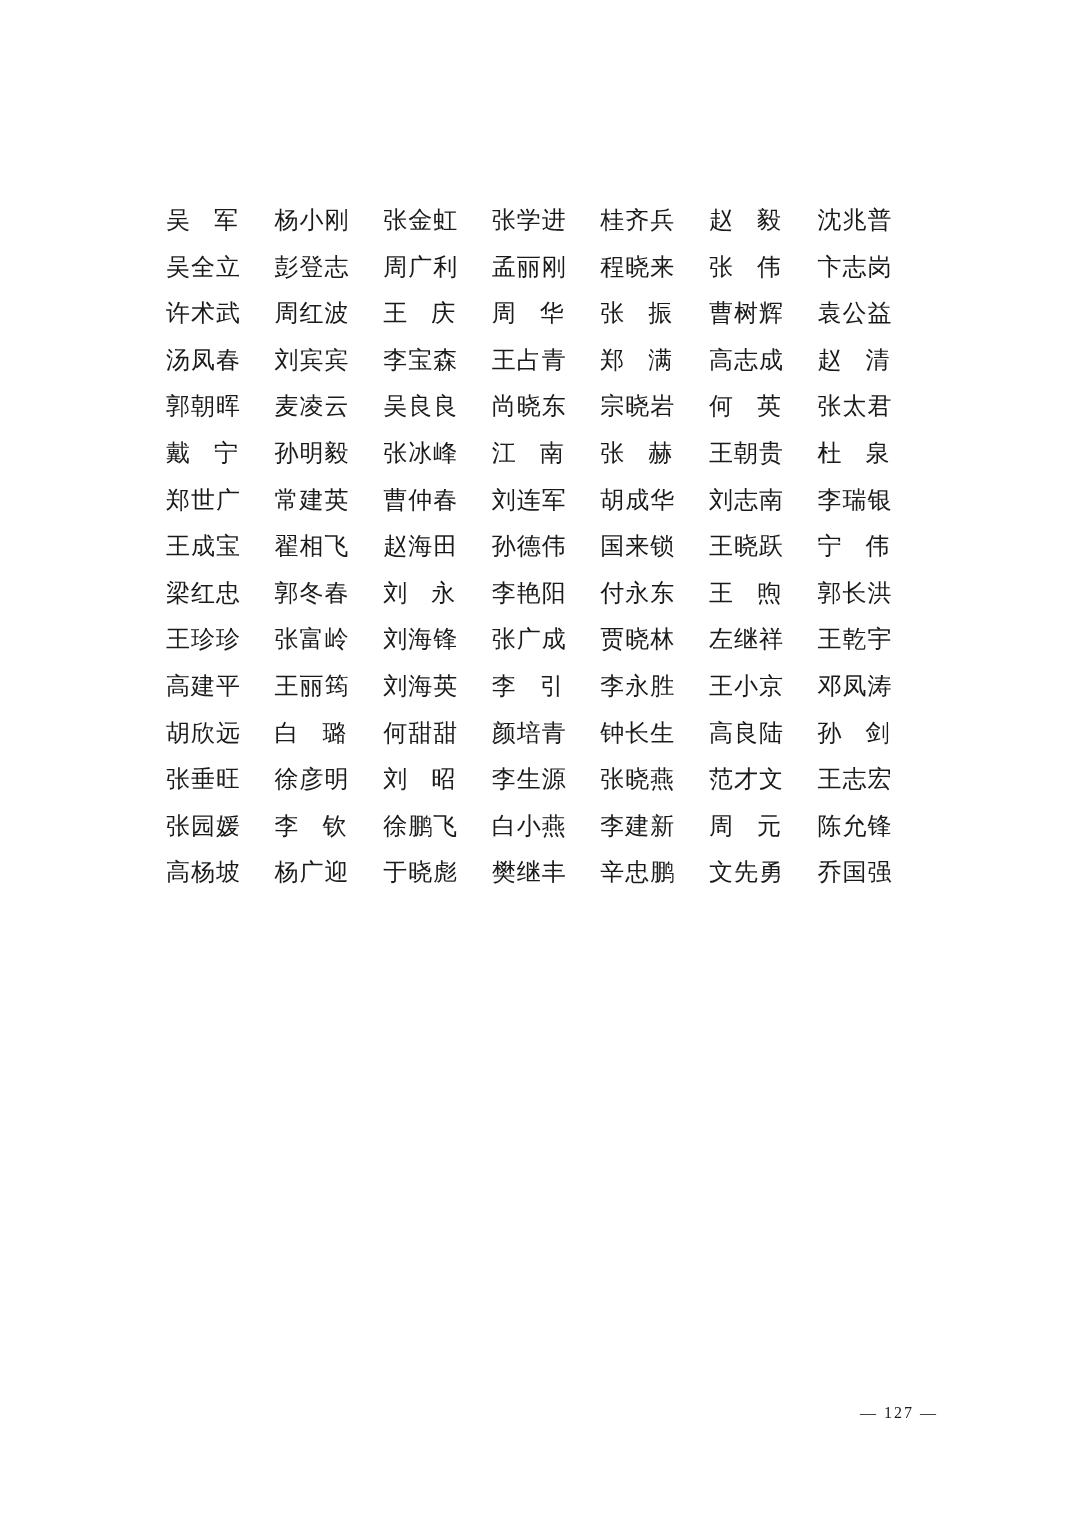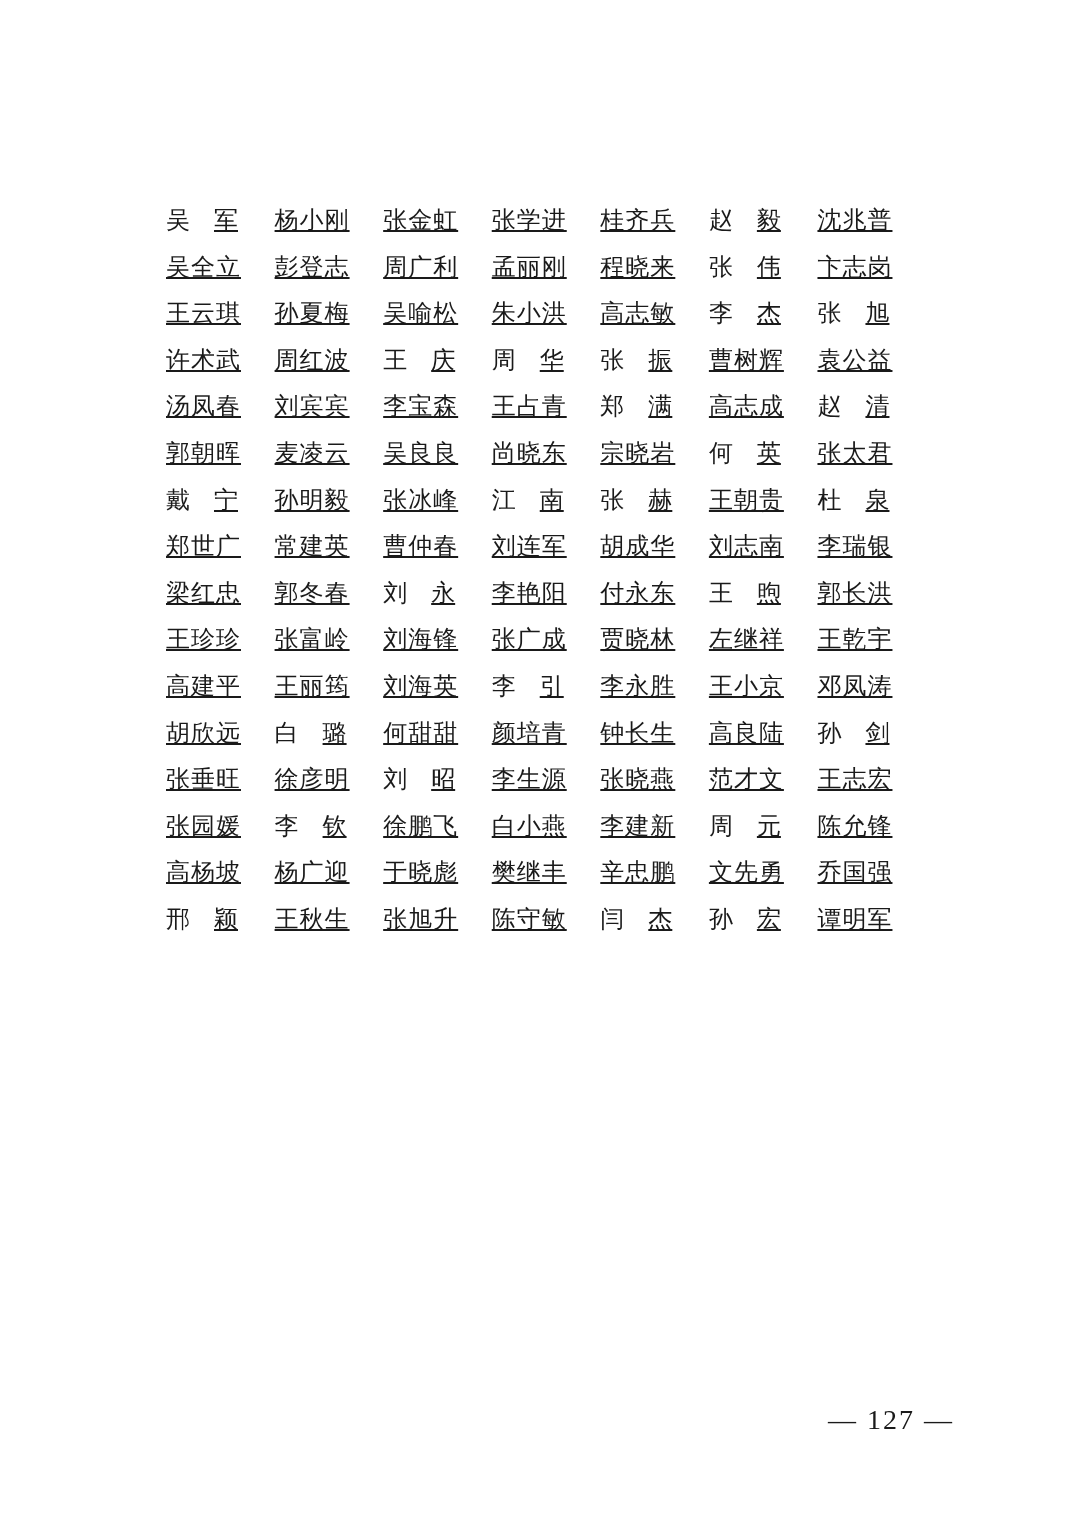--- a/index.html
+++ b/index.html
@@ -1,23 +1,23 @@
 <!DOCTYPE html>
 <html><head>
   <meta charset="utf-8">
   <style>
     html, body { margin: 0; padding: 0; background: #ffffff; }
     body { width: 1080px; height: 1527px; position: relative; overflow: hidden;
            font-family: "DejaVu Serif", "Liberation Serif", serif; color: #1a1a1a; }
     .names-grid { position: absolute; left: 166px; top: 197px; width: 760px; }
-    .name-row { display: flex; height: 46.6px; align-items: flex-end; text-decoration: underline; }
+    .name-row { display: flex; height: 46.6px; align-items: flex-end; }
     .name-cell { width: 113px; font-size: 24px; letter-spacing: 1px; white-space: nowrap; line-height: 46.6px; }
     .name-cell.two { letter-spacing: 0; }
     .name-cell.two span.c1 { display: inline-block; width: 48px; }
-    .page-number { position: absolute; left: 828px; top: 1404px; font-size: 28px;
+    .page-number { position: absolute; left: 860px; top: 1404px; font-size: 16px;
                    font-family: "Liberation Serif", "DejaVu Serif", serif; letter-spacing: 2px; }
   </style>
 </head>
 <body>
 
 <div class="names-grid" id="grid">
     <div class="name-row">
       <div class="name-cell two"><span class="c1">吴</span><span>军</span></div>
       <div class="name-cell">杨小刚</div>
       <div class="name-cell">张金虹</div>
@@ -27,29 +27,20 @@
       <div class="name-cell">沈兆普</div>
     </div>
     <div class="name-row">
       <div class="name-cell">吴全立</div>
       <div class="name-cell">彭登志</div>
       <div class="name-cell">周广利</div>
       <div class="name-cell">孟丽刚</div>
       <div class="name-cell">程晓来</div>
       <div class="name-cell two"><span class="c1">张</span><span>伟</span></div>
       <div class="name-cell">卞志岗</div>
-    </div>
-    <div class="name-row">
-      <div class="name-cell">王云琪</div>
-      <div class="name-cell">孙夏梅</div>
-      <div class="name-cell">吴喻松</div>
-      <div class="name-cell">朱小洪</div>
-      <div class="name-cell">高志敏</div>
-      <div class="name-cell two"><span class="c1">李</span><span>杰</span></div>
-      <div class="name-cell two"><span class="c1">张</span><span>旭</span></div>
     </div>
     <div class="name-row">
       <div class="name-cell">许术武</div>
       <div class="name-cell">周红波</div>
       <div class="name-cell two"><span class="c1">王</span><span>庆</span></div>
       <div class="name-cell two"><span class="c1">周</span><span>华</span></div>
       <div class="name-cell two"><span class="c1">张</span><span>振</span></div>
       <div class="name-cell">曹树辉</div>
       <div class="name-cell">袁公益</div>
     </div>
@@ -81,20 +72,29 @@
       <div class="name-cell two"><span class="c1">杜</span><span>泉</span></div>
     </div>
     <div class="name-row">
       <div class="name-cell">郑世广</div>
       <div class="name-cell">常建英</div>
       <div class="name-cell">曹仲春</div>
       <div class="name-cell">刘连军</div>
       <div class="name-cell">胡成华</div>
       <div class="name-cell">刘志南</div>
       <div class="name-cell">李瑞银</div>
+    </div>
+    <div class="name-row">
+      <div class="name-cell">王成宝</div>
+      <div class="name-cell">翟相飞</div>
+      <div class="name-cell">赵海田</div>
+      <div class="name-cell">孙德伟</div>
+      <div class="name-cell">国来锁</div>
+      <div class="name-cell">王晓跃</div>
+      <div class="name-cell two"><span class="c1">宁</span><span>伟</span></div>
     </div>
     <div class="name-row">
       <div class="name-cell">梁红忠</div>
       <div class="name-cell">郭冬春</div>
       <div class="name-cell two"><span class="c1">刘</span><span>永</span></div>
       <div class="name-cell">李艳阳</div>
       <div class="name-cell">付永东</div>
       <div class="name-cell two"><span class="c1">王</span><span>煦</span></div>
       <div class="name-cell">郭长洪</div>
     </div>
@@ -145,23 +145,14 @@
     </div>
     <div class="name-row">
       <div class="name-cell">高杨坡</div>
       <div class="name-cell">杨广迎</div>
       <div class="name-cell">于晓彪</div>
       <div class="name-cell">樊继丰</div>
       <div class="name-cell">辛忠鹏</div>
       <div class="name-cell">文先勇</div>
       <div class="name-cell">乔国强</div>
     </div>
-    <div class="name-row">
-      <div class="name-cell two"><span class="c1">邢</span><span>颖</span></div>
-      <div class="name-cell">王秋生</div>
-      <div class="name-cell">张旭升</div>
-      <div class="name-cell">陈守敏</div>
-      <div class="name-cell two"><span class="c1">闫</span><span>杰</span></div>
-      <div class="name-cell two"><span class="c1">孙</span><span>宏</span></div>
-      <div class="name-cell">谭明军</div>
-    </div>
   </div>
 <div class="page-number">— 127 —</div>
 
 </body></html>

